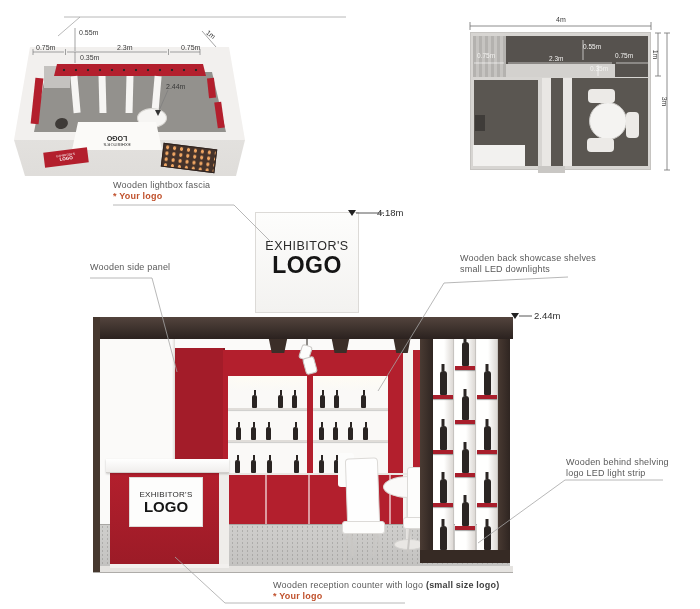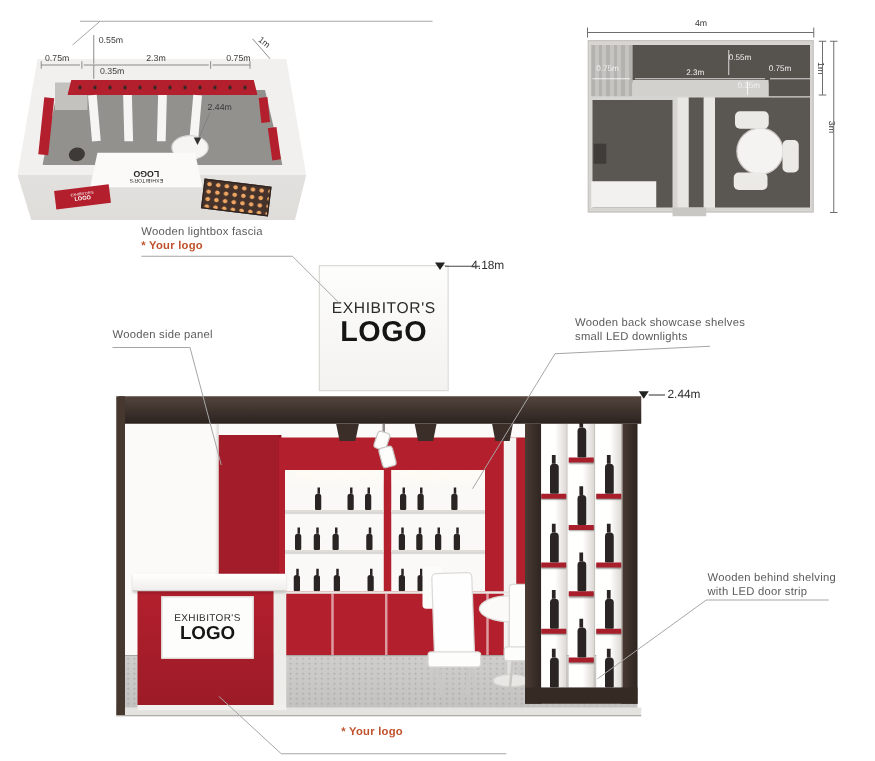--- a/index.html
+++ b/index.html
@@ -166,23 +166,24 @@
   </div>
   <div class="abs dim" style="left:377px;top:207px;">4.18m</div>
   <div class="abs note" style="left:90px;top:262px;">Wooden side panel</div>
   <div class="abs note" style="left:460px;top:253px;">
     <div>Wooden back showcase shelves</div>
     <div>small LED downlights</div>
   </div>
   <div class="abs dim" style="left:534px;top:310px;">2.44m</div>
   <div class="abs note" style="left:566px;top:457px;">
     <div>Wooden behind shelving</div>
-    <div>with LED door strip</div>
+    <div>logo LED light strip</div>
   </div>
   <div class="abs note" style="left:273px;top:580px;">
+    <div><span>Wooden reception counter with logo </span><span class="bold">(small size logo)</span></div>
     <div class="accent">* Your logo</div>
   </div>
 
   <div id="lightbox" class="abs">
     <div class="name">EXHIBITOR'S</div>
     <div class="logo">LOGO</div>
   </div>
 
   <div id="booth" class="abs">
     <div class="booth-el" style="left:7px;top:22px;width:410px;height:230px;background:#fbfaf9;"></div>

